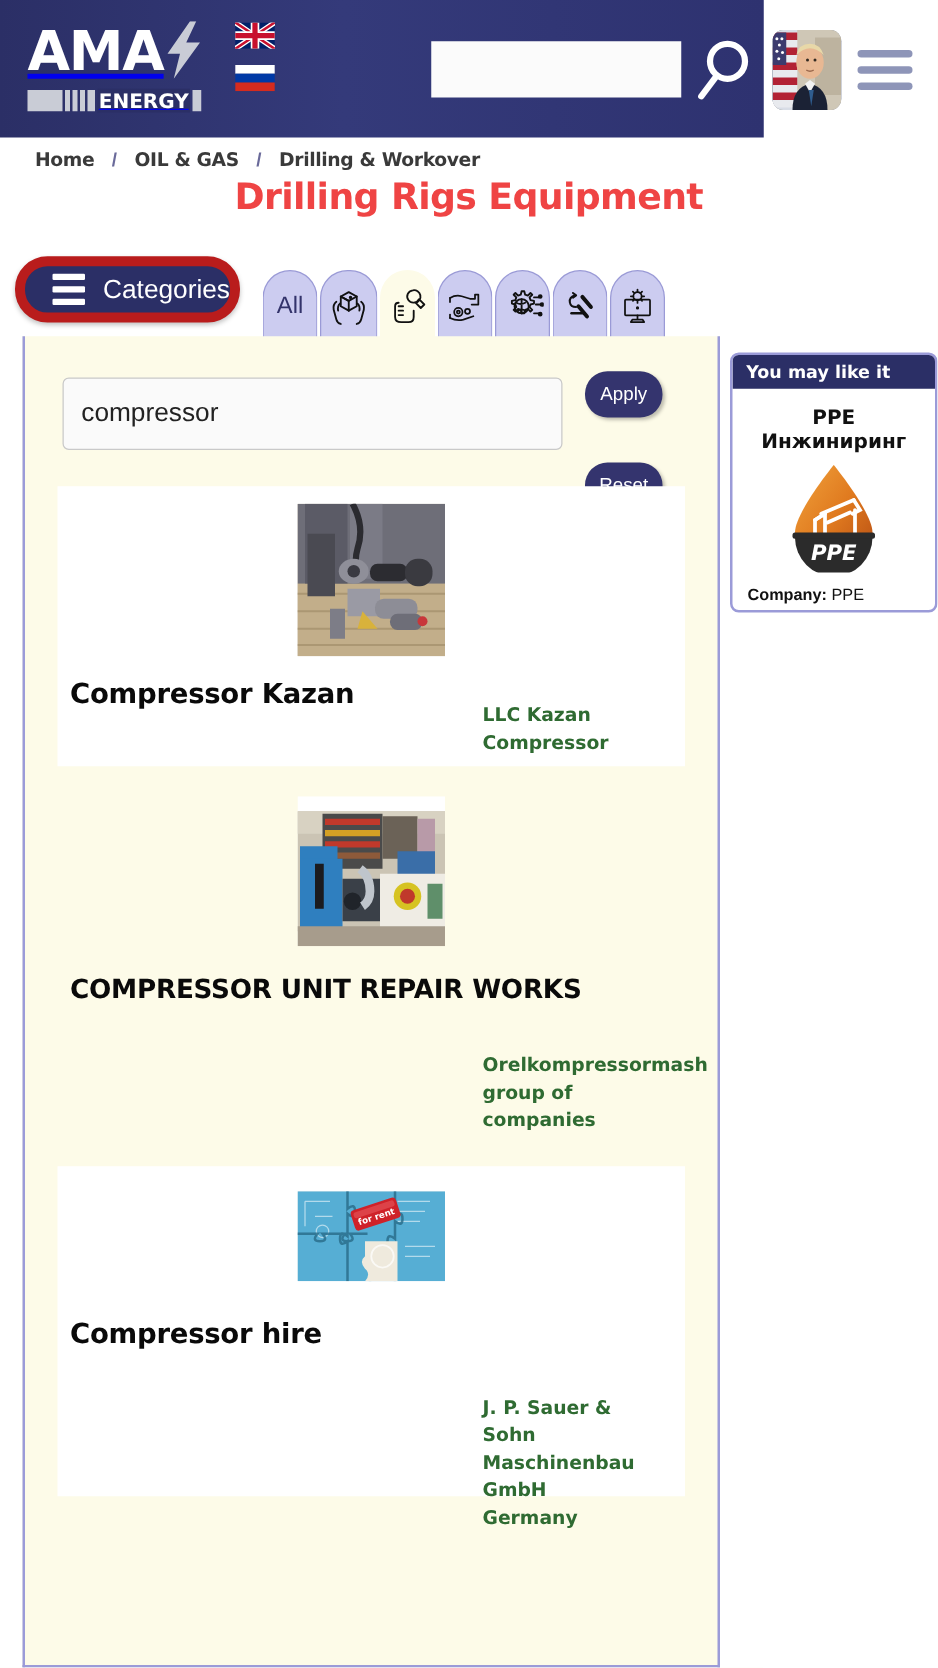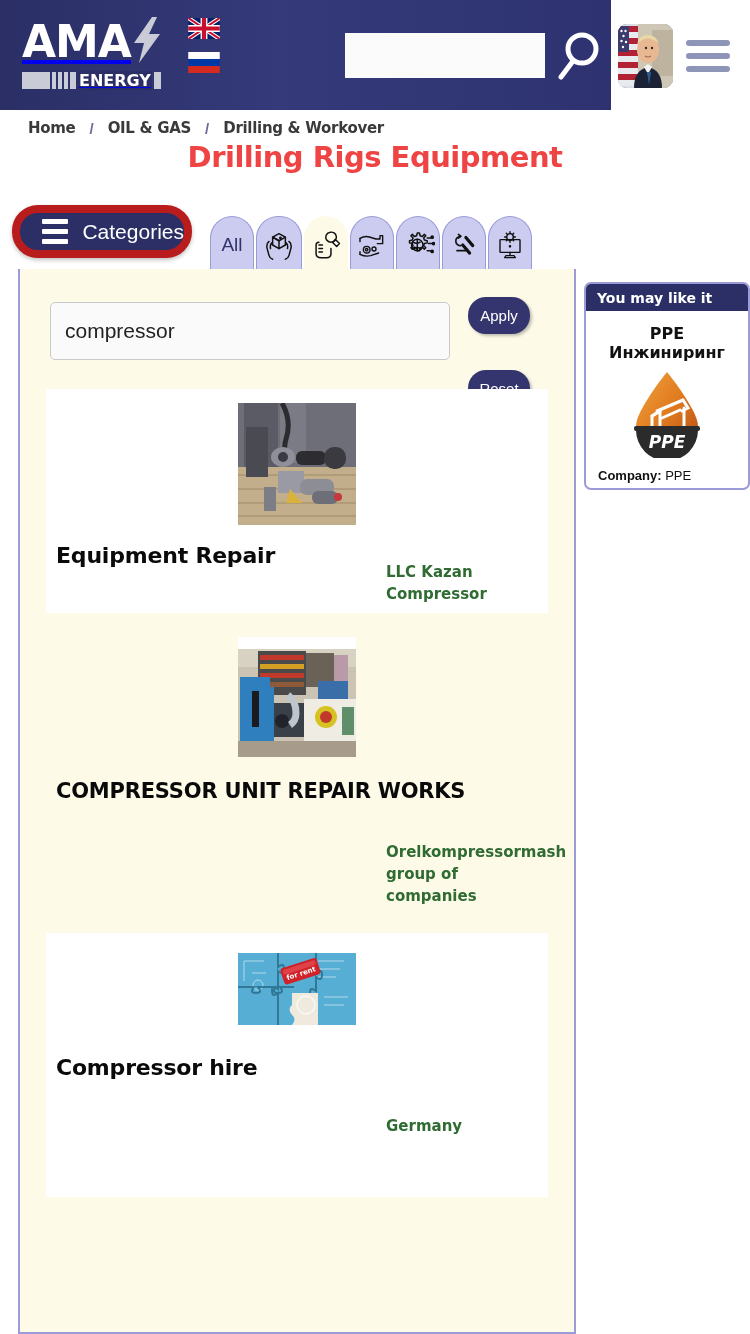--- a/index.html
+++ b/index.html
@@ -395,21 +395,21 @@
             <rect x="58" y="48" width="30" height="14" rx="6" fill="#2c2c31"></rect>
             <rect x="86" y="44" width="22" height="22" rx="10" fill="#3a3a40"></rect>
             <rect x="40" y="68" width="26" height="22" fill="#9a9aa4"></rect>
             <rect x="62" y="76" width="34" height="16" rx="7" fill="#8d8d96"></rect>
             <path d="M52 86 l12 14 h-16z" fill="#d8b23b"></path>
             <rect x="74" y="88" width="26" height="13" rx="6" fill="#6e6e78"></rect>
             <circle cx="100" cy="94" r="4" fill="#c8373a"></circle>
             <rect x="26" y="84" width="12" height="24" fill="#7d7d87"></rect>
           </svg>
         </div>
-        <div class="card-title">Equipment Repair</div>
+        <div class="card-title">Compressor Kazan</div>
         <div class="card-company" style="top:172px;margin-left:38px;">LLC Kazan Compressor</div>
       </div>
 
       <div class="card" style="height:320px;">
         <div class="card-thumb" style="padding-top:24px;">
           <svg class="thumb thumb-img" width="118" height="120" viewBox="0 0 118 120">
             <rect width="118" height="120" fill="#ffffff"></rect>
             <rect x="0" y="12" width="118" height="96" fill="#cbc4b4"></rect>
             <rect x="0" y="12" width="118" height="18" fill="#d8d2c2"></rect>
             <rect x="20" y="14" width="48" height="44" fill="#4a4a4a"></rect>
@@ -457,20 +457,21 @@
             <g transform="rotate(-18 62 20)">
               <rect x="44" y="10" width="38" height="17" rx="3" fill="#cf2229"></rect>
               <rect x="46" y="12" width="34" height="5" rx="2" fill="#e35056" opacity="0.7"></rect>
               <text x="63" y="23" font-family="DejaVu Sans, sans-serif" font-size="7" font-weight="bold" fill="#ffffff" text-anchor="middle">for rent</text>
             </g>
             <circle cx="68" cy="52" r="9" fill="none" stroke="#ffffff" stroke-width="1.4" opacity="0.7"></circle>
           </svg>
         </div>
         <div class="card-title" style="padding-top:30px;">Compressor hire</div>
         <div class="card-company" style="top:182px;">
+          <span>J. P. Sauer &amp; Sohn Maschinenbau GmbH</span>
           <div class="card-country">Germany</div>
         </div>
       </div>
 
     </div>
   </div>
 
   <aside class="side">
     <div class="side-head">You may like it</div>
     <div class="side-title">PPE Инжиниринг</div>

